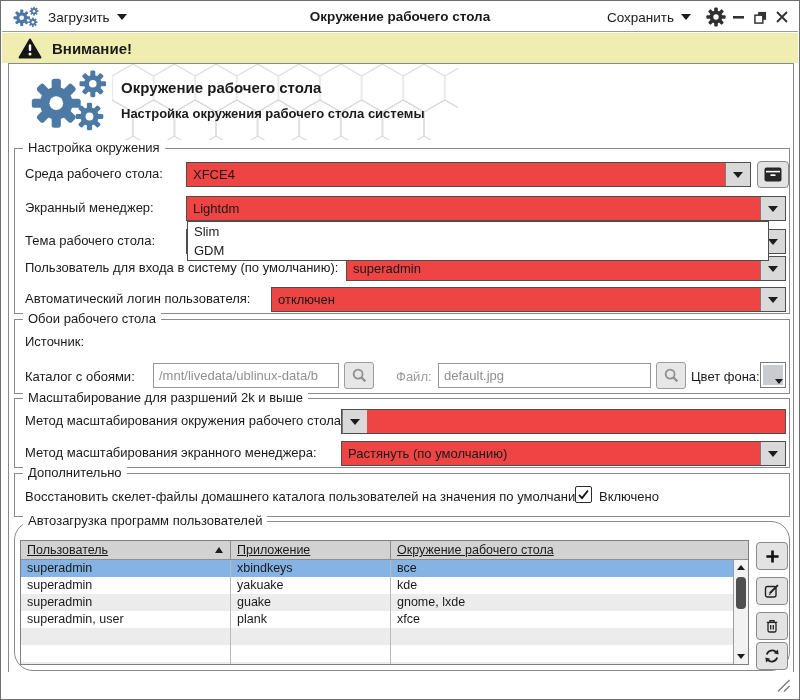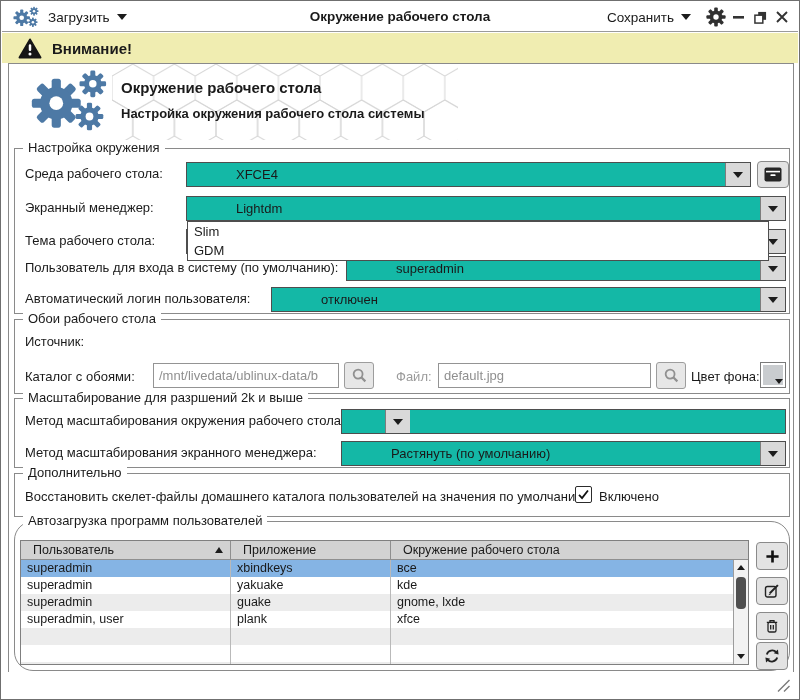--- a/index.html
+++ b/index.html
@@ -29,39 +29,39 @@
   .hexes { position:absolute; left:103px; top:0; }
   .logo { position:absolute; left:18px; top:6px; }
   .banner-title { position:absolute; left:112px; top:15px; font-size:15px; font-weight:700; }
   .banner-sub { position:absolute; left:112px; top:42px; font-size:13px; font-weight:700; }
 
   .fieldset { position:absolute; left:5px; width:776px; border:1px solid #8a8a8a; background:#fff; }
   .legend { position:absolute; top:-9px; left:8px; background:#fff; padding:0 5px; font-size:13px; }
   .flabel { position:absolute; font-size:13px; white-space:nowrap; }
   .gray { color:#9b9b9b; }
 
-  .combo { position:absolute; height:25px; background:#14b8a6; border:1px solid #4e4e4e; display:flex; align-items:stretch;padding-left:43px; }
+  .combo { position:absolute; height:25px; background:#ef4444; border:1px solid #4e4e4e; display:flex; align-items:stretch; }
   .combo .val { flex:1; font-size:13px; line-height:23px; padding:0 6px; white-space:nowrap; overflow:hidden; }
   .combo .arrow-btn { width:25px; background:#d9d9d9; border-left:1px solid #7d7d7d; display:flex; align-items:center; justify-content:center; }
   .listbox { position:absolute; background:#fff; border:1px solid #4e4e4e; z-index:6; }
   .list-item { font-size:13px; height:19px; line-height:19px; padding-left:6px; }
 
   .tinput { position:absolute; height:25px; border:1px solid #949494; background:#fff; font-size:13px; line-height:23px; padding:0 5px; color:#8f8f8f; white-space:nowrap; overflow:hidden; }
   .sq-btn { position:absolute; width:30px; height:27px; background:#e7e7e7; border:1px solid #9d9d9d; border-radius:3px; display:flex; align-items:center; justify-content:center; }
   .tool-btn { position:absolute; width:32px; height:28px; background:#e3e3e3; border:1px solid #8a8a8a; border-radius:4px; display:flex; align-items:center; justify-content:center; }
   .color-btn { position:absolute; width:26px; height:26px; border:1px solid #7a7a7a; background:#fff; }
   .color-swatch { position:absolute; inset:2px; background:#c9cccf; }
   .color-caret { position:absolute; right:2px; bottom:3px; width:0; height:0; border-left:4.5px solid transparent; border-right:4.5px solid transparent; border-top:5.5px solid #1c1c1c; }
 
   .checkbox { position:absolute; width:17px; height:17px; border:1.6px solid #2c2c2c; border-radius:2px; background:#fff; display:flex; align-items:center; justify-content:center; }
 
   
   .table { position:absolute; left:5px; top:18px; width:729px; height:125px; border:1px solid #7f7f7f; overflow:hidden; background:#fff; }
   .thead { display:flex; height:19px; background:#d2d2d2; border-bottom:1px solid #8f8f8f; font-size:12.5px; }
-  .th { padding-left:12px; line-height:18px; border-right:1px solid #8f8f8f; position:relative; white-space:nowrap; }
+  .th { padding-left:6px; line-height:18px; border-right:1px solid #8f8f8f; position:relative; white-space:nowrap;text-decoration:underline; }
   .th:last-child { border-right:none; flex:1; }
   .sort-up { position:absolute; right:7px; top:6px; width:0; height:0; border-left:4.5px solid transparent; border-right:4.5px solid transparent; border-bottom:6px solid #1c1c1c; }
   .tbody { position:absolute; left:0; top:19px; right:15px; bottom:0; }
   .trow { display:flex; height:17px; font-size:12.5px; }
   .trow.stripe { background:#ececec; }
   .trow.selected { background:#85b4e4; }
   .td { padding-left:6px; line-height:16px; border-right:1px solid #b9b9b9; white-space:nowrap; overflow:hidden; }
   .td:last-child { border-right:none; flex:1; }
   .c1 { width:210px; } .c2 { width:160px; }
   .vscroll { position:absolute; right:0; top:19px; bottom:0; width:15px; background:#f2f2f2; border-left:1px solid #9c9c9c; }

